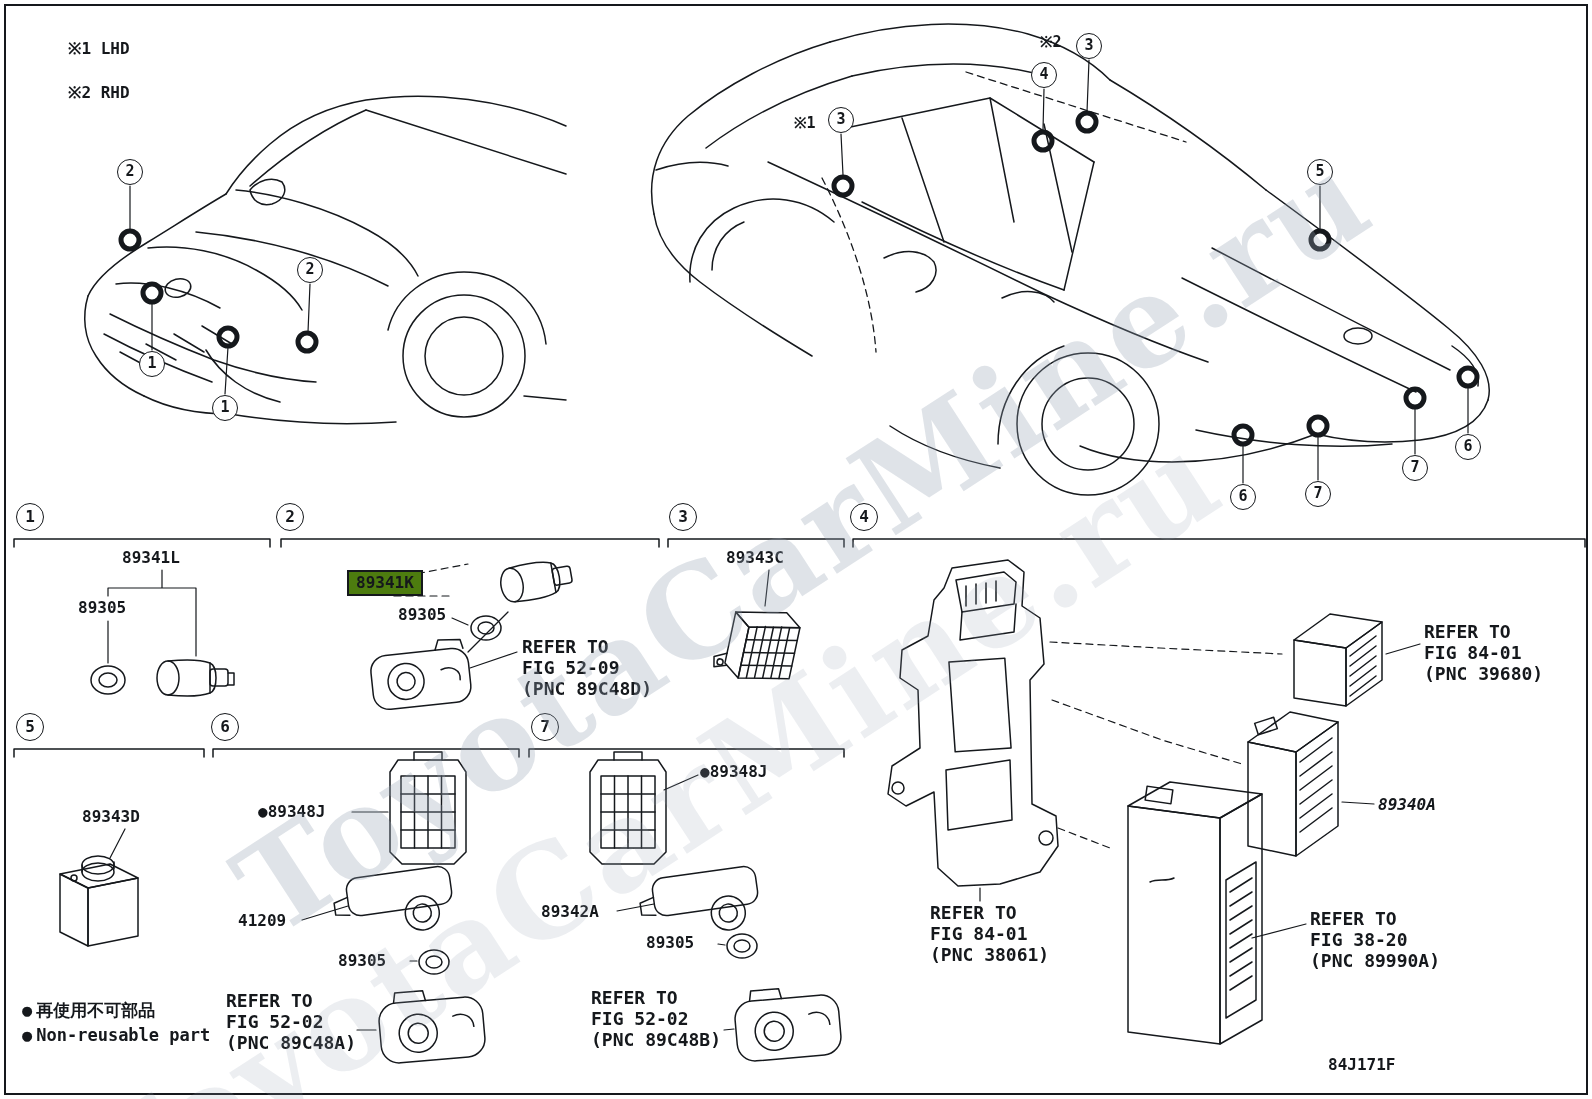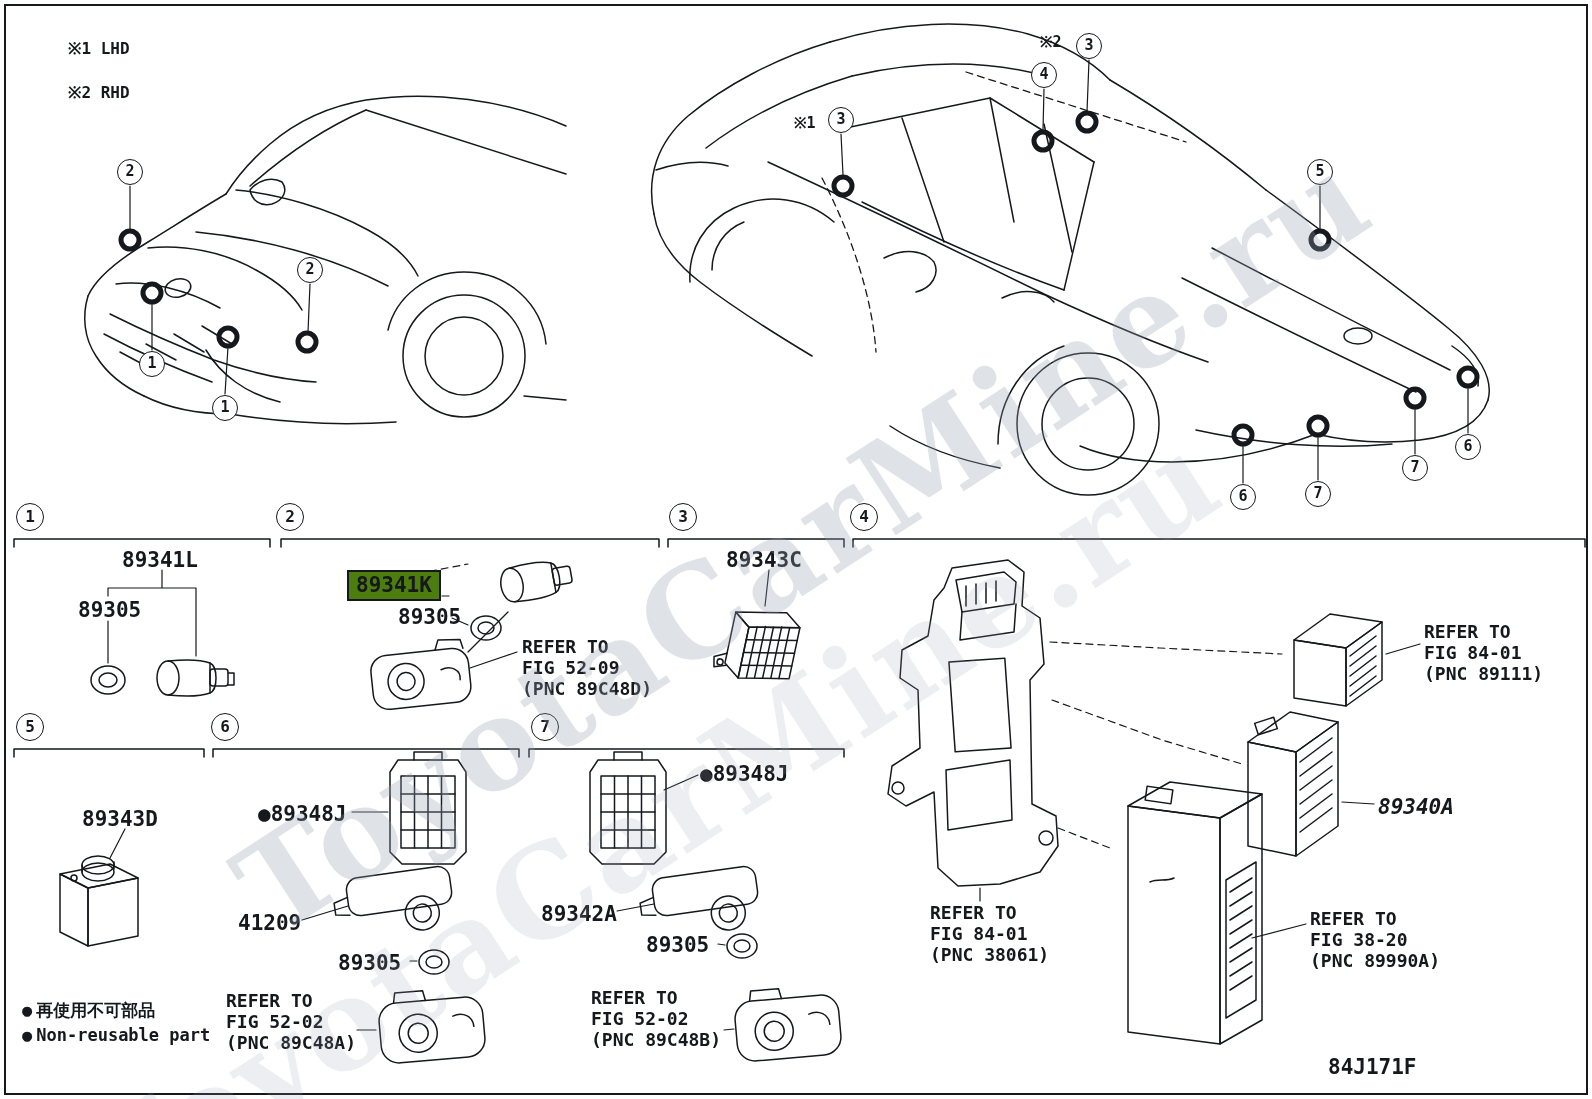--- a/index.html
+++ b/index.html
@@ -11,21 +11,21 @@
     color:#15181c;
   }
   .frame { position:absolute; inset:4px; border:2px solid #15181c; pointer-events:none; }
   svg.art { position:absolute; left:0; top:0; z-index:1; }
   svg.art path, svg.art circle, svg.art ellipse, svg.art rect, svg.art polygon, svg.art line {
     fill:none; stroke:#15181c; stroke-width:1.5; stroke-linecap:round; stroke-linejoin:round;
   }
   svg.art .ring { stroke-width:5; }
   svg.art .dash { stroke-dasharray:7 5; stroke-width:1.3; }
   svg.art .thin path { stroke-width:1.2; }
-  .lbl { position:absolute; z-index:3; font-size:21px; font-weight:bold; white-space:nowrap; }
+  .lbl { position:absolute; z-index:3; font-size:16px; font-weight:bold; white-space:nowrap; }
   .small { font-size:16px; }
   .refer { position:absolute; z-index:3; font-size:18px; font-weight:bold; line-height:21px; white-space:nowrap; }
   .co {
     position:absolute; z-index:3; width:26px; height:26px;
     border:1.7px solid #15181c; border-radius:50%;
     text-align:center; line-height:23px; font-size:15px; font-weight:bold;
     background:#ffffff;
   }
   .co-sec { width:28px; height:28px; line-height:25px; font-size:16px; }
   .pref { position:absolute; z-index:3; font-size:15px; font-weight:bold; white-space:nowrap; }
@@ -346,21 +346,21 @@
     <div>REFER TO</div>
     <div>FIG 52-09</div>
     <div>(PNC 89C48D)</div>
   </div>
 
   <div class="lbl" style="left:726px; top:548px;">89343C</div>
 
   <div class="refer" style="left:1424px; top:621px;">
     <div>REFER TO</div>
     <div>FIG 84-01</div>
-    <div>(PNC 89111)</div>
+    <div>(PNC 39680)</div>
   </div>
   <div class="refer" style="left:930px; top:902px;">
     <div>REFER TO</div>
     <div>FIG 84-01</div>
     <div>(PNC 38061)</div>
   </div>
   <div class="lbl" style="left:1378px; top:795px;font-style:italic;">89340A</div>
   <div class="refer" style="left:1310px; top:908px;">
     <div>REFER TO</div>
     <div>FIG 38-20</div>

